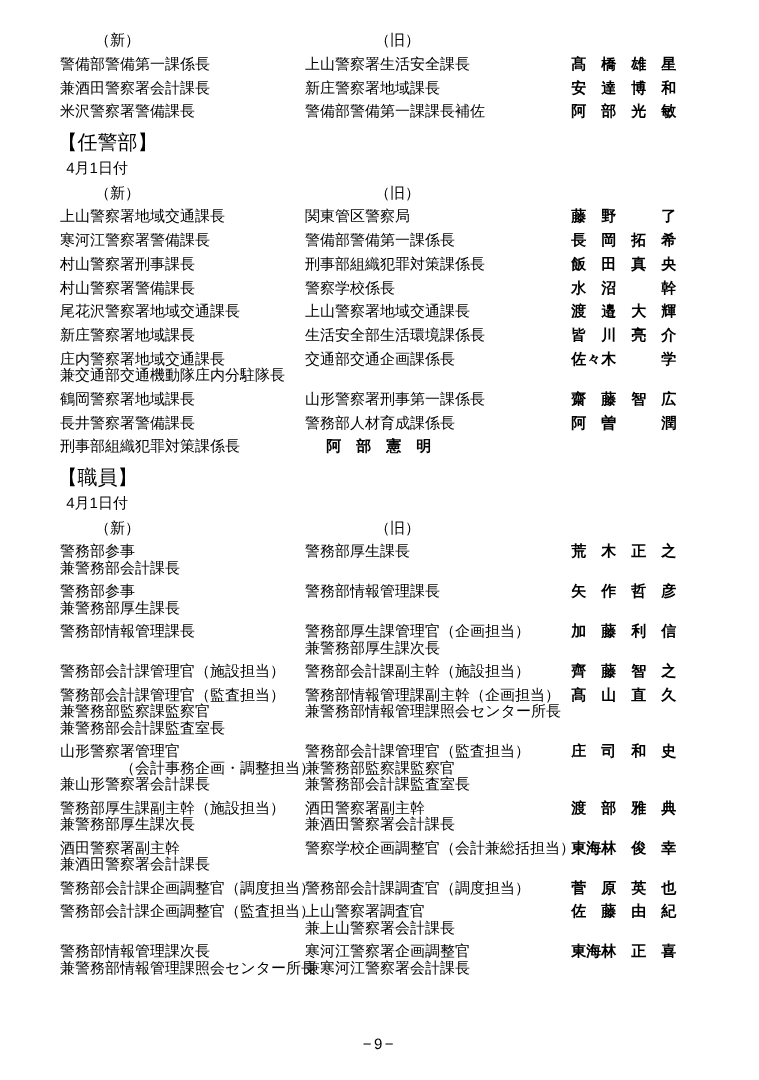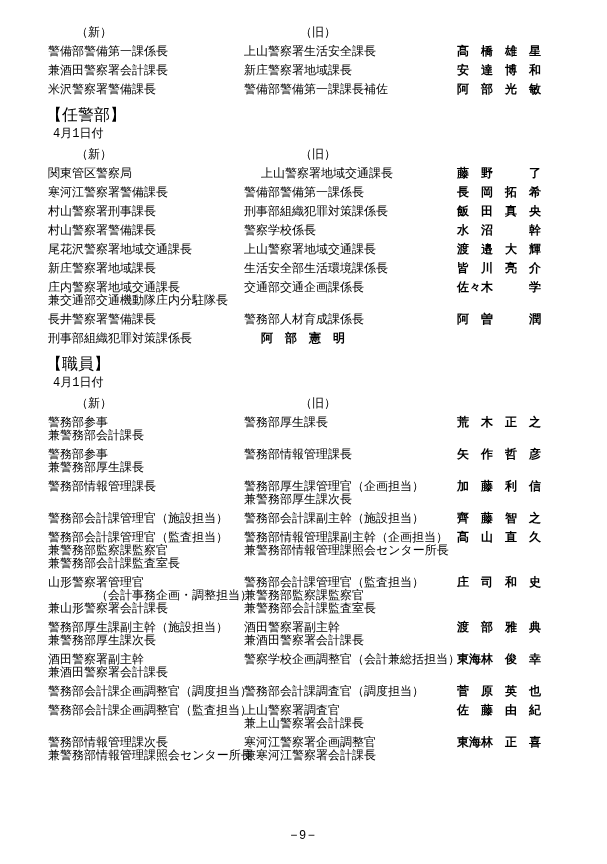--- a/index.html
+++ b/index.html
@@ -18,21 +18,20 @@
   .section-title {
     font-size: 16px;
     font-weight: normal;
     margin: 12px 0 7px -2px;
     line-height: 13px;
   }
   .date {
     line-height: 13px;
     margin: 0 0 7px 5px;
     white-space: pre;
-    font-family: Liberation Mono, monospace;
   }
   .col-headers, .row {
     display: flex;
     align-items: flex-start;
   }
   .col-headers { margin-bottom: 6px; }
   .row { margin-bottom: 6px; }
   .col { flex: none; }
   .col.new  { width: 196px; }
   .col.old  { width: 213px; }
@@ -95,25 +94,25 @@
 
   <section class="section">
     <h2 class="section-title">【任警部】</h2>
     <div class="date">4月1日付</div>
     <div class="col-headers">
       <div class="col new ch">（新）</div>
       <div class="col old ch">（旧）</div>
     </div>
     <div class="rows">
   <div class="row">
+    <div class="col new">
+              <div class="line">上山警察署地域交通課長</div>
+            </div>
     <div class="col old">
               <div class="line">関東管区警察局</div>
-            </div>
-    <div class="col new">
-              <div class="line">上山警察署地域交通課長</div>
             </div>
     <div class="col name">藤　野　　　了</div>
   </div>
 
   <div class="row">
     <div class="col new">
               <div class="line">寒河江警察署警備課長</div>
             </div>
     <div class="col old">
               <div class="line">警備部警備第一課係長</div>
@@ -165,20 +164,29 @@
     <div class="col new">
               <div class="line">庄内警察署地域交通課長</div>
               <div class="line">兼交通部交通機動隊庄内分駐隊長</div>
             </div>
     <div class="col old">
               <div class="line">交通部交通企画課係長</div>
             </div>
     <div class="col name">佐々木　　　学</div>
   </div>
 
+  <div class="row">
+    <div class="col new">
+              <div class="line">鶴岡警察署地域課長</div>
+            </div>
+    <div class="col old">
+              <div class="line">山形警察署刑事第一課係長</div>
+            </div>
+    <div class="col name">齋　藤　智　広</div>
+  </div>
 
 
   <div class="row">
     <div class="col new">
               <div class="line">長井警察署警備課長</div>
             </div>
     <div class="col old">
               <div class="line">警務部人材育成課係長</div>
             </div>
     <div class="col name">阿　曽　　　潤</div>

